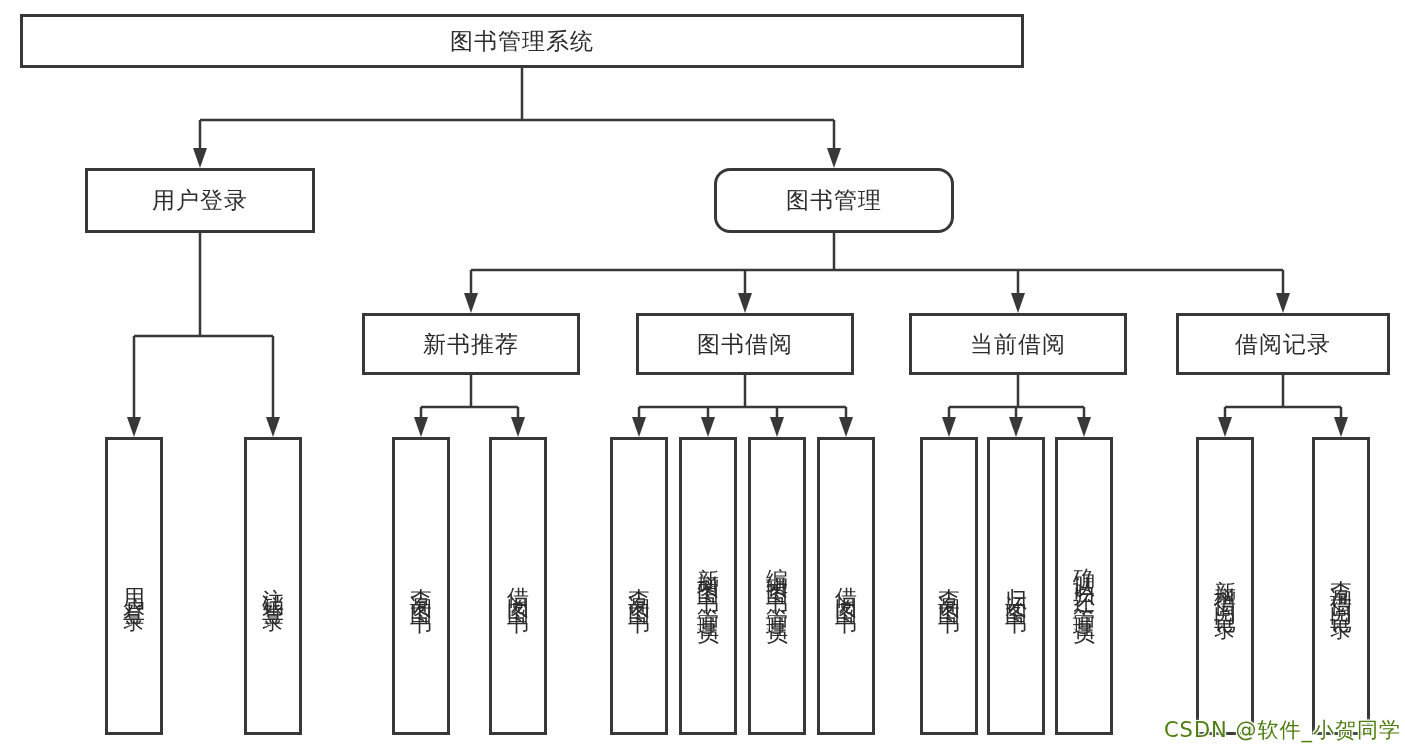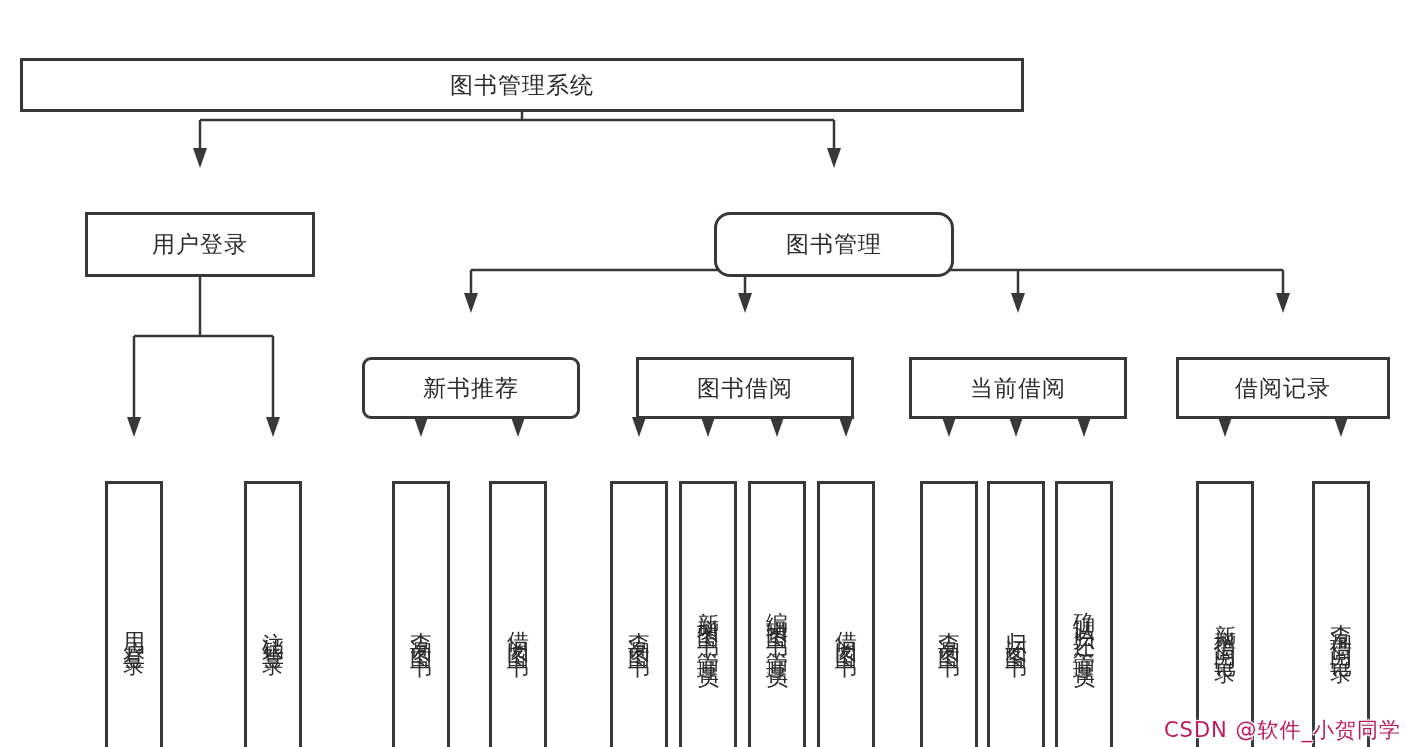--- a/index.html
+++ b/index.html
@@ -6,33 +6,33 @@
   html,body { background:#ffffff; }
   body { font-family:"DejaVu Sans","Liberation Sans",sans-serif; }
   .canvas {
     position:relative; width:1405px; height:747px;
     background:#ffffff; overflow:hidden;
   }
   .connectors { position:absolute; left:0; top:0; width:1405px; height:747px; }
   .node {
     position:absolute; background:#ffffff;
     border:3px solid #383838; color:#2c2c2c;
-    display:flex; align-items:center; justify-content:center;margin-top:44px;
+    display:flex; align-items:center; justify-content:center;
   }
   .h-node { font-size:23px; letter-spacing:1px; white-space:nowrap; }
   .root-node { left:20px; top:14px; width:1004px; height:54px; }
   .leaf { top:437px; width:58px; height:298px; }
   .leaf-label {
     writing-mode:vertical-rl; text-orientation:mixed;
     font-size:22px; line-height:1; letter-spacing:8px;
     display:block;
   }
   .watermark {
     position:absolute; right:4px; bottom:3px;
-    font-size:21px; letter-spacing:1px; color:#be185d;
+    font-size:21px; letter-spacing:1px; color:#4d7c0f;
     text-shadow:1px 1px 0 #fff,-1px -1px 0 #fff,1px -1px 0 #fff,-1px 1px 0 #fff,0 0 4px #fff;
     white-space:nowrap;
   }
 </style>
 </head>
 <body>
 
 <div class="canvas">
 
   <svg class="connectors" viewBox="0 0 1405 747" xmlns="http://www.w3.org/2000/svg">
@@ -79,21 +79,21 @@
     <span>图书管理系统</span>
   </div>
 
   <div class="node h-node" style="left:85px; top:168px; width:230px; height:65px;">
     <span>用户登录</span>
   </div>
   <div class="node h-node" style="left:714px; top:168px; width:240px; height:65px;border-radius:16px;">
     <span>图书管理</span>
   </div>
 
-  <div class="node h-node" style="left:362px; top:313px; width:218px; height:62px;border-radius:9px;">
+  <div class="node h-node" style="left:362px; top:313px; width:218px; height:62px;">
     <span>新书推荐</span>
   </div>
   <div class="node h-node" style="left:636px; top:313px; width:218px; height:62px;">
     <span>图书借阅</span>
   </div>
   <div class="node h-node" style="left:909px; top:313px; width:218px; height:62px;">
     <span>当前借阅</span>
   </div>
   <div class="node h-node" style="left:1176px; top:313px; width:214px; height:62px;">
     <span>借阅记录</span>

